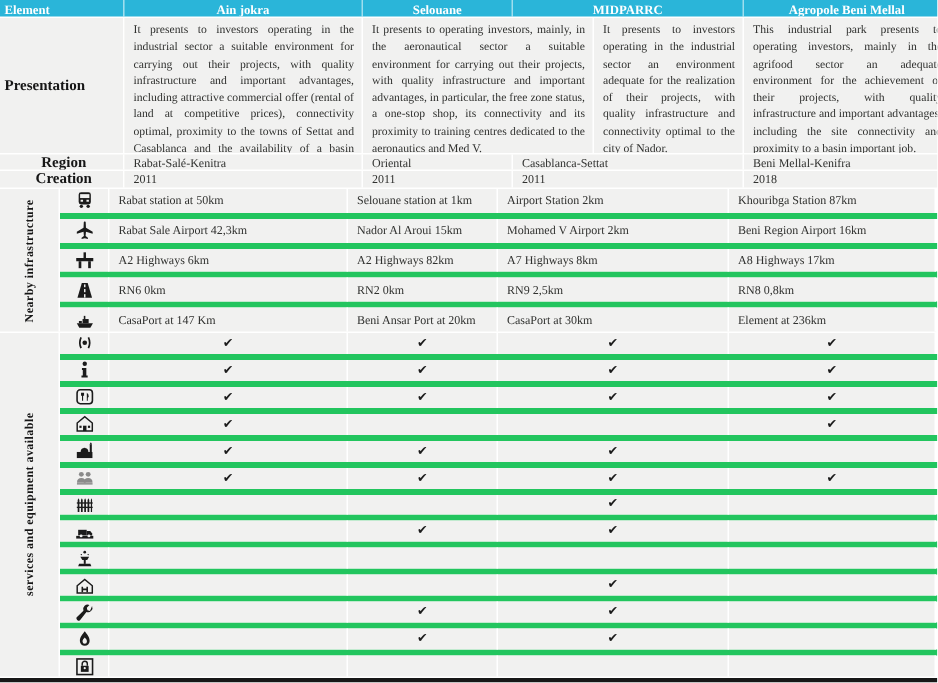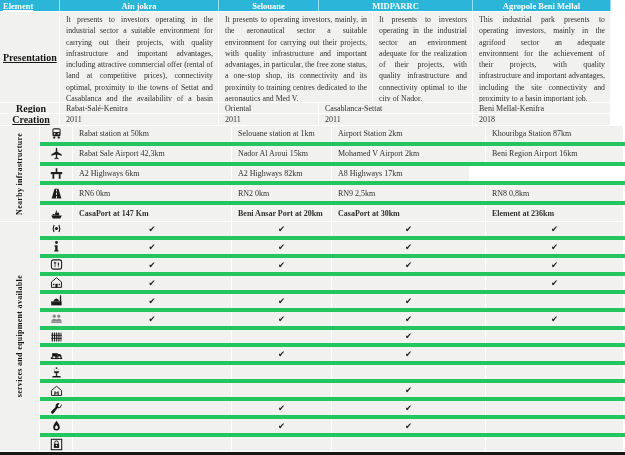--- a/index.html
+++ b/index.html
@@ -6,21 +6,21 @@
   #stage{
     width:625px;height:455px;
     font-family:"Liberation Serif","DejaVu Serif",serif;
     color:var(--text,#262626);
     background:#fff;
     position:relative;overflow:hidden;
     -webkit-font-smoothing:antialiased;
   }
   .row{display:flex;border-bottom:1px solid #fff;box-sizing:border-box;}
   .cell{background:var(--cell-bg,#f1f1f0);border-right:1px solid #fff;box-sizing:border-box;overflow:hidden;}
-  .w-label{width:60px;flex:none;text-decoration:underline;}
+  .w-label{width:83px;flex:none;}
   .w-c1{width:159px;flex:none;}
   .w-c2{width:100px;flex:none;}
   .w-c3{width:154px;flex:none;}
   .w-c4{width:138px;flex:none;}
   
   .thead{height:12px;}
   .thead .cell{
     background:var(--header-bg,#2ab5d9);color:var(--header-text,#fff);
     font-weight:bold;font-size:8.5px;line-height:12px;text-align:center;
     border-right:1px solid rgba(255,255,255,.55);
@@ -38,21 +38,21 @@
   .small .rowlabel{line-height:11px;text-align:center;}
   .creation{height:12px;}
   
   .section{display:flex;border-bottom:1px solid #fff;}
   .vlabel-cell{width:40px;flex:none;background:var(--cell-bg,#f1f1f0);border-right:1px solid #fff;
     display:flex;align-items:center;justify-content:center;box-sizing:border-box;}
   .vlabel{writing-mode:vertical-rl;transform:rotate(180deg);font-weight:bold;font-size:8px;
     letter-spacing:.3px;white-space:nowrap;color:#161616;}
   .section-rows{flex:1;display:flex;flex-direction:column;}
   .srow{display:flex;flex:1;border-bottom:4px solid #22c55e;box-sizing:border-box;}
-  .srow:last-child{border-bottom:none;font-weight:bold;}
+  .srow:last-child{border-bottom:none;}
   .icon-cell{width:33px;flex:none;background:var(--cell-bg,#f1f1f0);border-right:1px solid #fff;
     display:flex;align-items:center;justify-content:center;color:#1b1b1b;box-sizing:border-box;}
   .icon-cell svg{width:13px;height:13px;display:block;}
   #infra-section{height:95px;}
   #services-section{height:229px;}
   .infra-val{font-size:8px;display:flex;align-items:center;padding-left:6px;white-space:nowrap;color:#30312f;}
   .check-cell{display:flex;align-items:center;justify-content:center;
     font-family:"DejaVu Sans",sans-serif;font-size:8.5px;font-weight:bold;color:var(--check,#1b1b1b);}
   .bottom-bar{height:5px;background:#171717;}
   .gray-icon{color:#8a8a8a;}
@@ -130,20 +130,21 @@
           <div class="icon-cell cell">
             <svg viewBox="0 0 16 16" fill="currentColor" xmlns="http://www.w3.org/2000/svg">
               <rect x="7" y="1.5" width="2" height="5"></rect>
               <path d="M1 6.2h14v2.6H1z"></path>
               <rect x="3" y="8.8" width="2.2" height="5.7"></rect>
               <rect x="10.8" y="8.8" width="2.2" height="5.7"></rect>
             </svg>
           </div>
           <div class="cell infra-val w-c1">A2 Highways 6km</div>
           <div class="cell infra-val w-c2">A2 Highways 82km</div>
+          <div class="cell infra-val w-c3">A7 Highways 8km</div>
           <div class="cell infra-val w-c4">A8 Highways 17km</div>
         </div>
         <div class="srow">
           <div class="icon-cell cell">
             <svg viewBox="0 0 16 16" fill="currentColor" xmlns="http://www.w3.org/2000/svg">
               <path d="M5.6 2h4.8l3.6 12.2H2z"></path>
               <rect x="7.4" y="3.2" width="1.2" height="2.3" fill="#f1f1f0"></rect>
               <rect x="7.4" y="7" width="1.2" height="2.6" fill="#f1f1f0"></rect>
               <rect x="7.4" y="11.2" width="1.2" height="2.8" fill="#f1f1f0"></rect>
             </svg>

